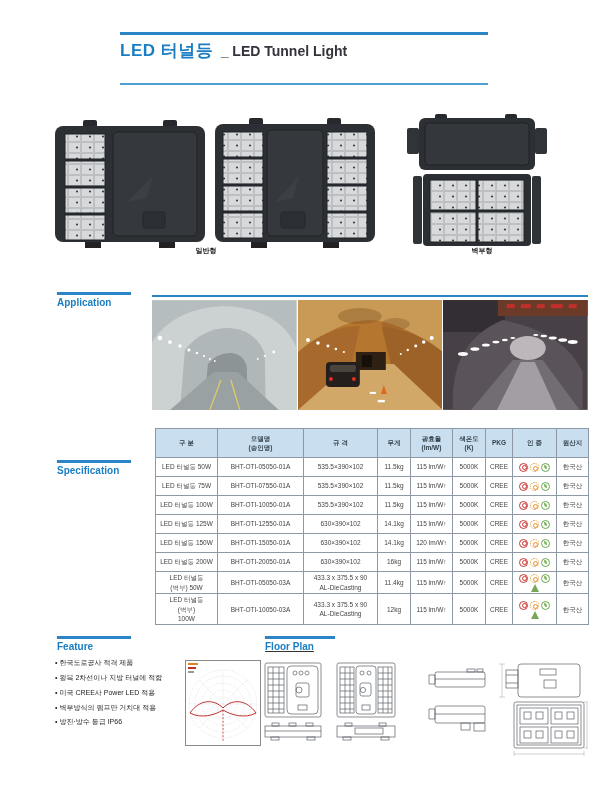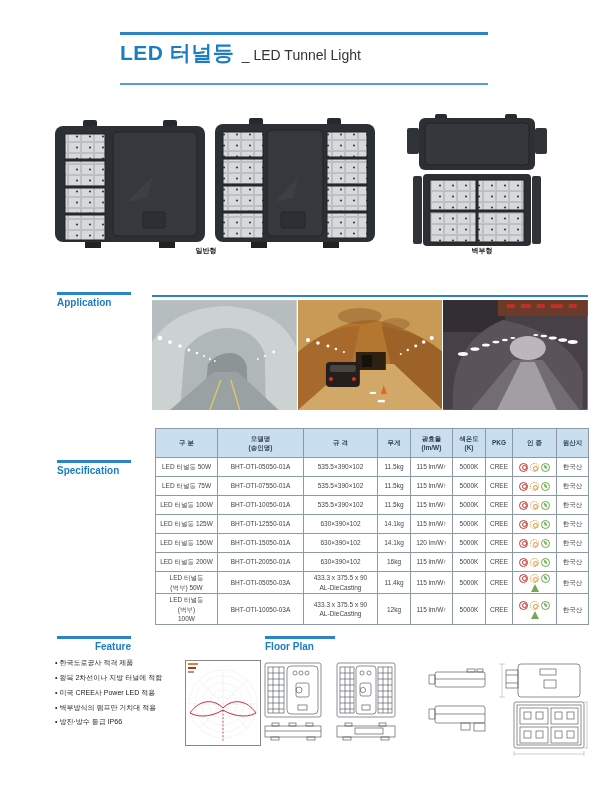--- a/index.html
+++ b/index.html
@@ -2,38 +2,38 @@
 <html><head>
 <meta charset="utf-8">
 <style>
   html,body{margin:0;padding:0;background:#e8e8e8;}
   .page{position:relative;width:600px;height:800px;background:#ffffff;overflow:hidden;
         font-family:"Liberation Sans",sans-serif;color:#333;}
 
   
   .hdr-rule{position:absolute;left:120px;top:32px;width:368px;height:3px;background:#2b85c4;}
   .hdr-title{position:absolute;left:120px;top:39px;width:400px;white-space:nowrap;}
-  .t-ko{font-size:21px;font-weight:bold;color:#1b7ec2;letter-spacing:0.5px;}
-  .t-en{font-size:14px;font-weight:normal;color:#33333b;margin-left:3px;}
+  .t-ko{font-size:17px;font-weight:bold;color:#1b7ec2;letter-spacing:0.5px;}
+  .t-en{font-size:14px;font-weight:bold;color:#33333b;margin-left:3px;}
   .hdr-rule2{position:absolute;left:120px;top:83px;width:368px;height:2px;background:#4f9fd2;}
 
   
   .products-svg{position:absolute;left:40px;top:110px;}
   .cap{position:absolute;font-size:7px;color:#222;font-weight:bold;text-align:center;width:46px;}
   .cap1{left:183px;top:246px;}
   .cap2{left:459px;top:246px;}
 
   
   .sec{position:absolute;width:74px;}
   .sec-rule{height:3px;background:#2b85c4;margin-bottom:2px;}
   .sec-text{font-size:10px;font-weight:bold;color:#1b7ec2;}
   #sec-app{left:57px;top:292px;}
   #sec-spec{left:57px;top:428px;margin-top:32px;}
-  #sec-feat{left:57px;top:636px;text-align:right;}
-  #sec-plan{left:265px;top:636px;width:70px;}
+  #sec-feat{left:57px;top:636px;}
+  #sec-plan{left:265px;top:636px;width:70px;text-decoration:underline;}
 
   
   .photos-wrap{position:absolute;left:152px;top:295px;width:436px;}
   .photos-rule{height:2px;background:#2b85c4;margin-bottom:3px;}
   .photos{display:flex;gap:1px;}
   .photos svg{display:block;}
 
   
   .spec{position:absolute;left:155px;top:428px;width:433px;border-collapse:collapse;
         table-layout:fixed;text-align:center;}

